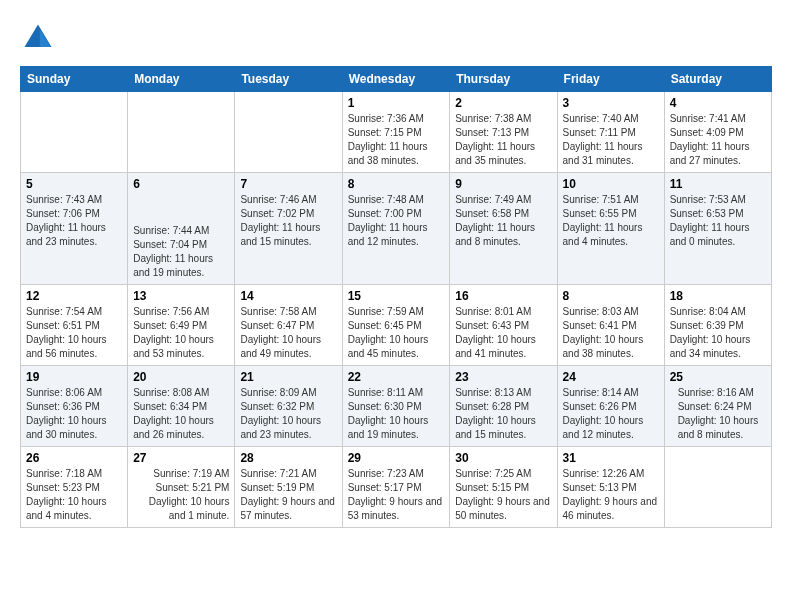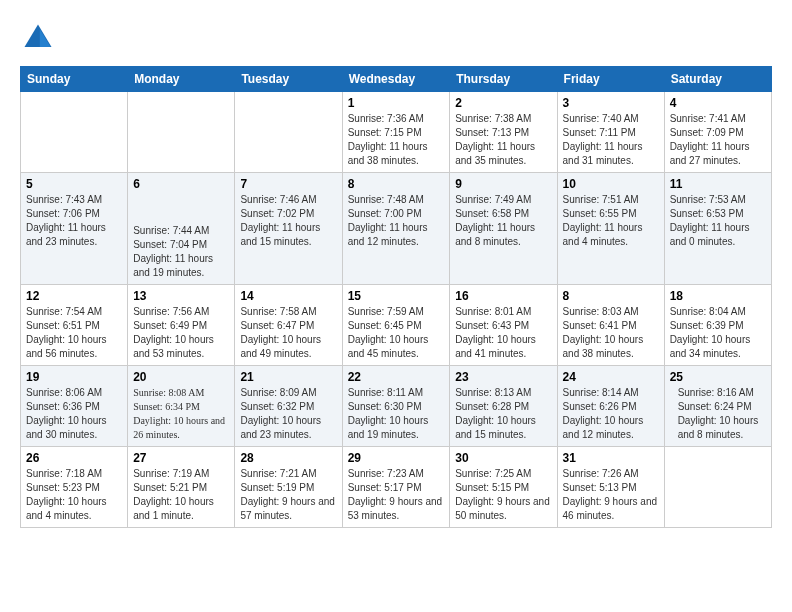--- a/index.html
+++ b/index.html
@@ -138,21 +138,21 @@
         </td>
         <td>
           <span class="day-num">3</span>
           <div class="day-info" style="white-space: pre-line;">Sunrise: 7:40 AM
 Sunset: 7:11 PM
 Daylight: 11 hours and 31 minutes.</div>
         </td>
         <td>
           <span class="day-num">4</span>
           <div class="day-info" style="white-space: pre-line;">Sunrise: 7:41 AM
-Sunset: 7:09 PM
+Sunset: 4:09 PM
 Daylight: 11 hours and 27 minutes.</div>
         </td>
       </tr>
       <tr class="row-shaded">
         <td>
           <span class="day-num">5</span>
           <div class="day-info" style="white-space: pre-line;">Sunrise: 7:43 AM
 Sunset: 7:06 PM
 Daylight: 11 hours and 23 minutes.</div>
         </td>
@@ -239,21 +239,21 @@
       </tr>
       <tr class="row-shaded">
         <td>
           <span class="day-num">19</span>
           <div class="day-info" style="white-space: pre-line;">Sunrise: 8:06 AM
 Sunset: 6:36 PM
 Daylight: 10 hours and 30 minutes.</div>
         </td>
         <td>
           <span class="day-num">20</span>
-          <div class="day-info" style="white-space: pre-line; font-family: Liberation Serif, serif;">Sunrise: 8:08 AM
+          <div class="day-info" style="white-space: pre-line;">Sunrise: 8:08 AM
 Sunset: 6:34 PM
 Daylight: 10 hours and 26 minutes.</div>
         </td>
         <td>
           <span class="day-num">21</span>
           <div class="day-info" style="white-space: pre-line;">Sunrise: 8:09 AM
 Sunset: 6:32 PM
 Daylight: 10 hours and 23 minutes.</div>
         </td>
         <td>
@@ -283,21 +283,21 @@
       </tr>
       <tr class="row-white">
         <td>
           <span class="day-num">26</span>
           <div class="day-info" style="white-space: pre-line;">Sunrise: 7:18 AM
 Sunset: 5:23 PM
 Daylight: 10 hours and 4 minutes.</div>
         </td>
         <td>
           <span class="day-num">27</span>
-          <div class="day-info" style="white-space: pre-line;">Sunrise: 7:19 AM
+          <div class="day-info" style="white-space: pre-line; text-align: right;">Sunrise: 7:19 AM
 Sunset: 5:21 PM
 Daylight: 10 hours and 1 minute.</div>
         </td>
         <td>
           <span class="day-num">28</span>
           <div class="day-info" style="white-space: pre-line;">Sunrise: 7:21 AM
 Sunset: 5:19 PM
 Daylight: 9 hours and 57 minutes.</div>
         </td>
         <td>
@@ -307,20 +307,20 @@
 Daylight: 9 hours and 53 minutes.</div>
         </td>
         <td>
           <span class="day-num">30</span>
           <div class="day-info" style="white-space: pre-line;">Sunrise: 7:25 AM
 Sunset: 5:15 PM
 Daylight: 9 hours and 50 minutes.</div>
         </td>
         <td>
           <span class="day-num">31</span>
-          <div class="day-info" style="white-space: pre-line;">Sunrise: 7:26 AM
+          <div class="day-info" style="white-space: pre-line;">Sunrise: 12:26 AM
 Sunset: 5:13 PM
 Daylight: 9 hours and 46 minutes.</div>
         </td>
         <td class="empty-cell"></td>
       </tr>
     </tbody>
 </table>
 
 </body></html>

